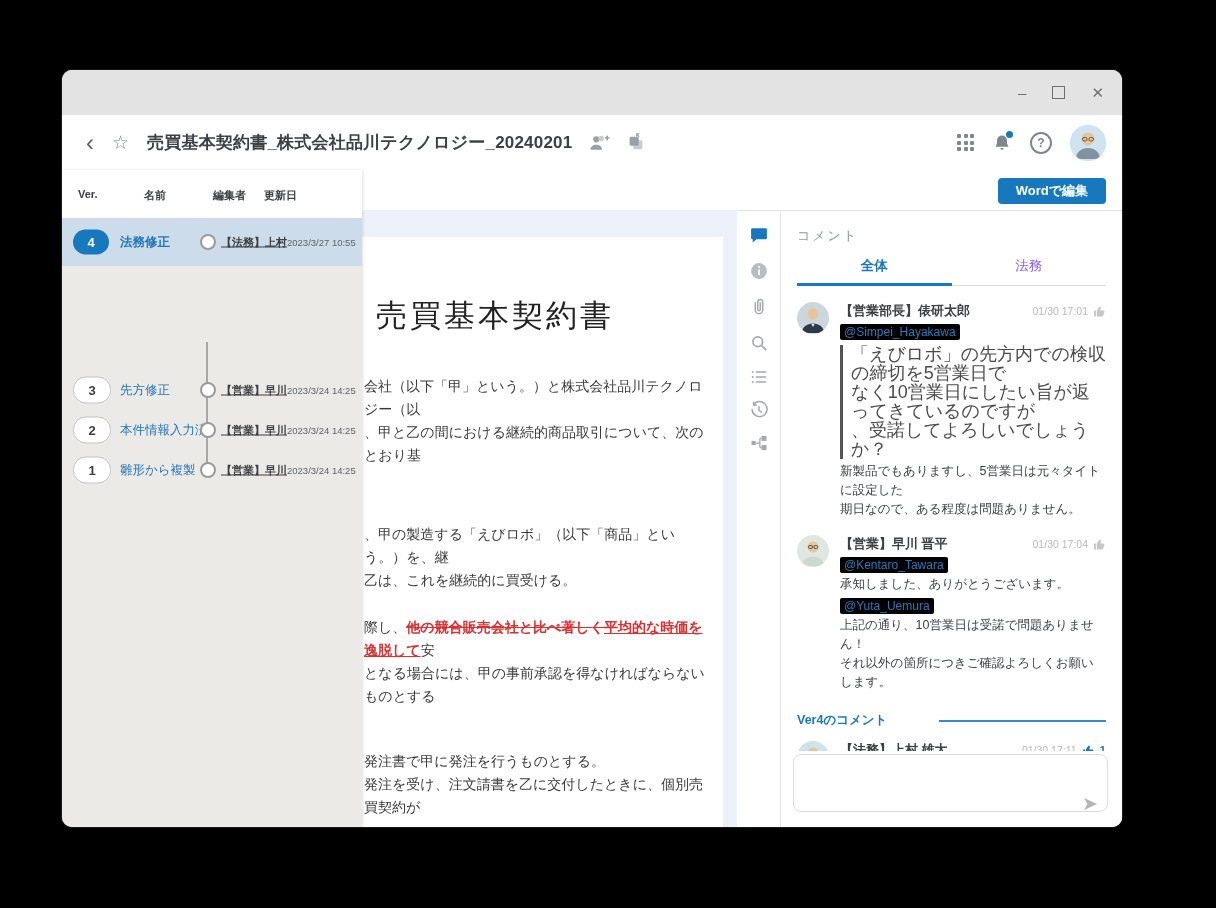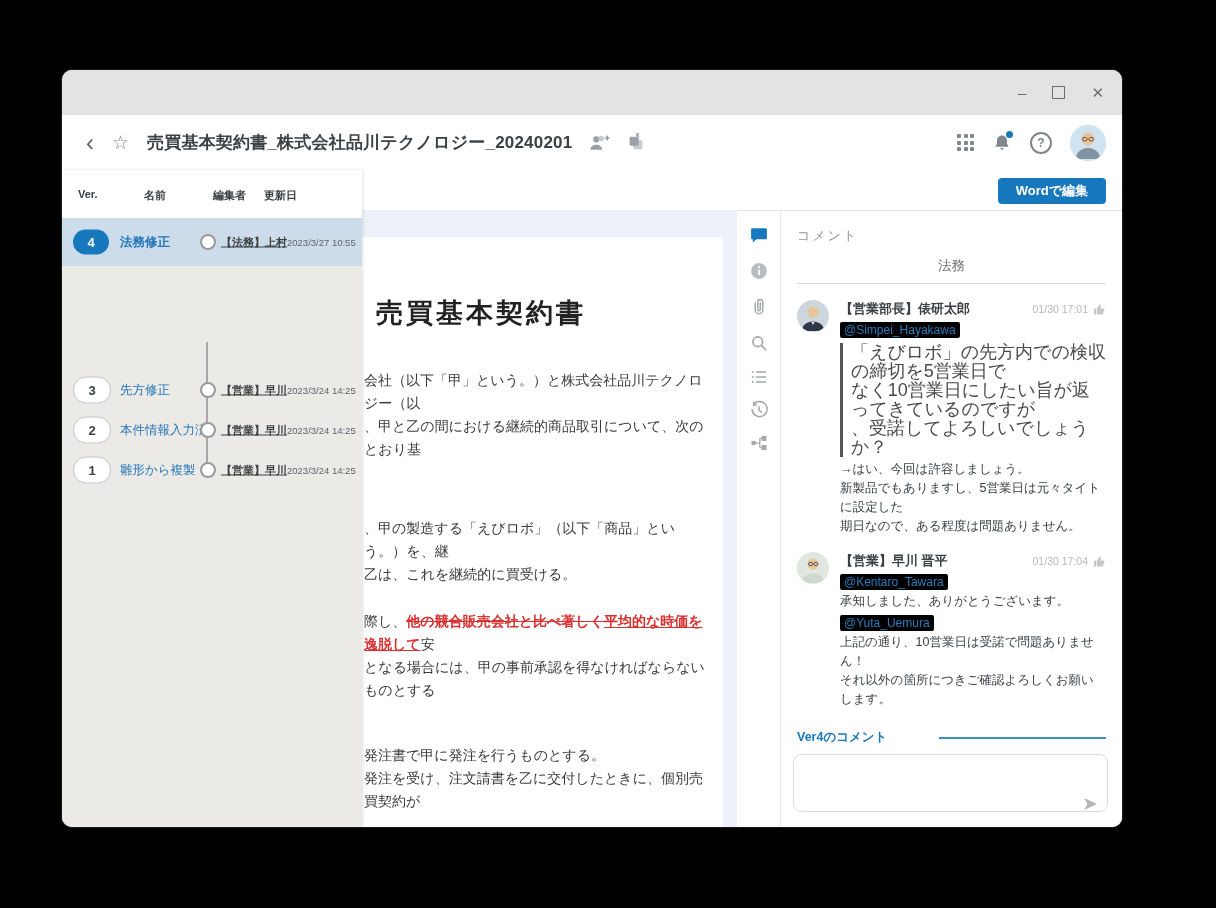--- a/index.html
+++ b/index.html
@@ -31,21 +31,21 @@
 
   
   .actionband{position:absolute;left:0;top:100px;width:100%;height:40px;background:#fff;}
   .wordbtn{position:absolute;right:16px;top:8px;height:26px;padding:0 18px;background:#1878be;color:#fff;
            font-size:13px;font-weight:700;border:none;border-radius:4px;display:flex;align-items:center;cursor:pointer;}
 
   
   .docviewer{position:absolute;left:300px;top:140px;width:375px;height:617px;background:#edf2fa;overflow:hidden;}
   .docpage{position:absolute;left:0;top:27px;width:361px;height:600px;background:#fff;
            font-family:"Liberation Serif",serif;color:#3a3a3a;}
-  .docpage .dtitle{margin:58px 0 0 14px;font-size:27px;font-weight:700;letter-spacing:3px;color:#222;}
+  .docpage .dtitle{margin:58px 0 0 14px;font-size:31px;font-weight:400;letter-spacing:3px;color:#222;}
   .docpage p{margin:0;padding:0 12px 0 2px;font-size:14px;line-height:23px;}
   .docpage .p1{margin-top:38px;} .docpage .p2{margin-top:56px;} .docpage .p3{margin-top:24px;}
   .docpage .p4{margin-top:42px;}
   .redstrike{color:#d93030;text-decoration:line-through;font-weight:700;}
   .redunder{color:#d93030;text-decoration:underline;font-weight:700;}
 
   
   .versions{position:absolute;left:0;top:100px;width:300px;height:657px;background:#eceae7;
             box-shadow:1px 0 3px rgba(0,0,0,.12);}
   .vhead{position:absolute;left:0;top:0;width:100%;height:48px;background:#fff;border-bottom:1px solid #e2e2e2;}
@@ -73,21 +73,21 @@
   .sicon.active{color:#1878be;}
 
   
   .comments{position:absolute;left:718px;top:140px;width:342px;height:617px;background:#fff;
             border-left:1px solid #e8e8e8;border-top:1px solid #e2e2e2;box-sizing:border-box;
             padding:4px 16px;overflow:hidden;}
   .clabel{margin-top:12px;font-size:13px;color:#8f959b;letter-spacing:2px;}
   .ctabs{display:flex;margin-top:6px;border-bottom:1px solid #dcdcdc;}
   .ctab{flex:1;text-align:center;font-size:13.5px;padding:6px 0 8px;cursor:pointer;}
   .ctab.active{color:#1878be;font-weight:700;border-bottom:3px solid #1878be;margin-bottom:-1px;}
-  .ctab.inactive{color:#737373;}
+  .ctab.inactive{color:#8b5cf6;}
   .comment{display:flex;gap:11px;margin-top:16px;}
   .cavatar{flex:0 0 32px;width:32px;height:32px;border-radius:50%;overflow:hidden;}
   .cbody{flex:1;min-width:0;}
   .crow{display:flex;justify-content:space-between;align-items:center;}
   .cname{font-size:13px;font-weight:700;color:#3c4043;}
   .cmeta{display:flex;align-items:center;gap:5px;font-size:10.5px;color:#b8b8b8;}
   .thumb{width:13px;height:13px;color:#c6c6c6;}
   .thumb svg{width:13px;height:13px;display:block;}
   .thumb.liked{color:#1878be;}
   .likecount{font-size:11.5px;font-weight:700;color:#1878be;}
@@ -285,20 +285,21 @@
             <rect x="15" y="3.5" width="6" height="6" stroke="none"></rect>
             <rect x="15" y="14.5" width="6" height="6" stroke="none"></rect>
             <path d="M8 12h5M13 6.5v11M13 6.5h2M13 17.5h2" fill="none"></path>
           </svg>
       </span>
     </div>
 
     <div class="comments">
       <div class="clabel">コメント</div>
       <div class="ctabs">
+        <div class="ctab active">全体</div>
         <div class="ctab inactive">法務</div>
       </div>
 
       <div class="comment">
         <span class="cavatar">
           <svg width="32" height="32" viewBox="0 0 32 32">
               <rect width="32" height="32" fill="#cdd6dc"></rect>
               <circle cx="16" cy="12" r="5.5" fill="#e8c49c"></circle>
               <path d="M5 31c0-6 5-9.5 11-9.5S27 25 27 31z" fill="#2e3a4a"></path>
               <path d="M14.5 22l1.5 3 1.5-3z" fill="#fff"></path>
@@ -316,21 +317,20 @@
                 </span>
             </span>
           </div>
           <span class="mention">@Simpei_Hayakawa</span>
           <div class="cquote">
             <div>「えびロボ」の先方内での検収の締切を5営業日で</div>
             <div>なく10営業日にしたい旨が返ってきているのですが</div>
             <div>、受諾してよろしいでしょうか？</div>
           </div>
           <div class="ctext">
-            <div>→はい、今回は許容しましょう。</div>
             <div>新製品でもありますし、5営業日は元々タイトに設定した</div>
             <div>期日なので、ある程度は問題ありません。</div>
           </div>
         </div>
       </div>
 
       <div class="comment">
         <span class="cavatar">
           <svg width="32" height="32" viewBox="0 0 32 32">
               <rect width="32" height="32" fill="#dfe7e0"></rect>

